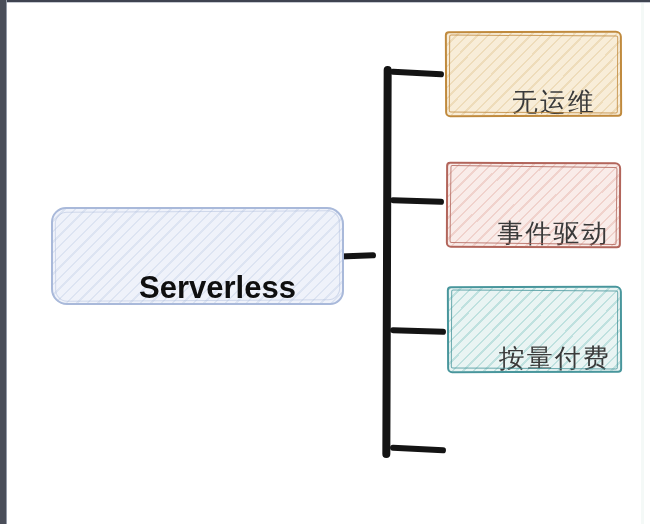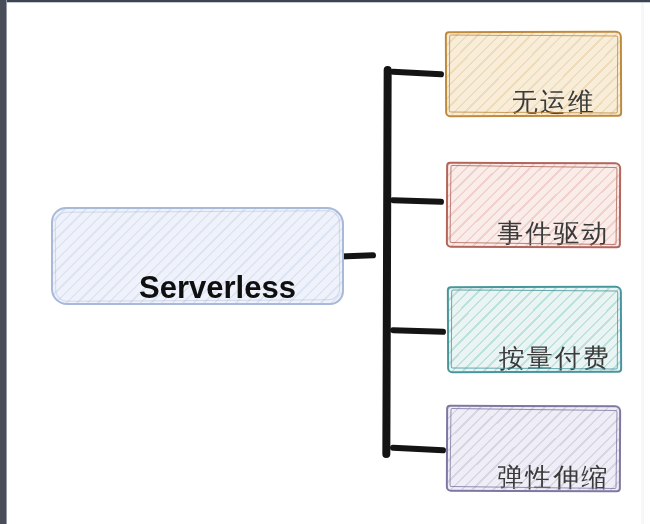--- a/index.html
+++ b/index.html
@@ -76,17 +76,14 @@
   </div>
 
   <div class="node branch" style="left: 446px; top: 162px; width: 175px; height: 86px; transform: rotate(0.2deg); --border: #b2655b; --fill: #f9ece9; --hatch: #f0d2cc;">
     <span class="node-label">事件驱动</span>
   </div>
 
   <div class="node branch" style="left: 447px; top: 286px; width: 175px; height: 87px; transform: rotate(-0.2deg); --border: #48969c; --fill: #e9f4f3; --hatch: #bfe1df;">
     <span class="node-label">按量付费</span>
   </div>
 
-  <div class="node branch" style="left: 446px; top: 405px; width: 175px; height: 87px; transform: rotate(0.2deg); --border: #7e77a1; --fill: #efedf5; --hatch: #d8d5e5;">
-    <span class="node-label">弹性伸缩</span>
-  </div>
 
 </div>
 
 </body></html>

